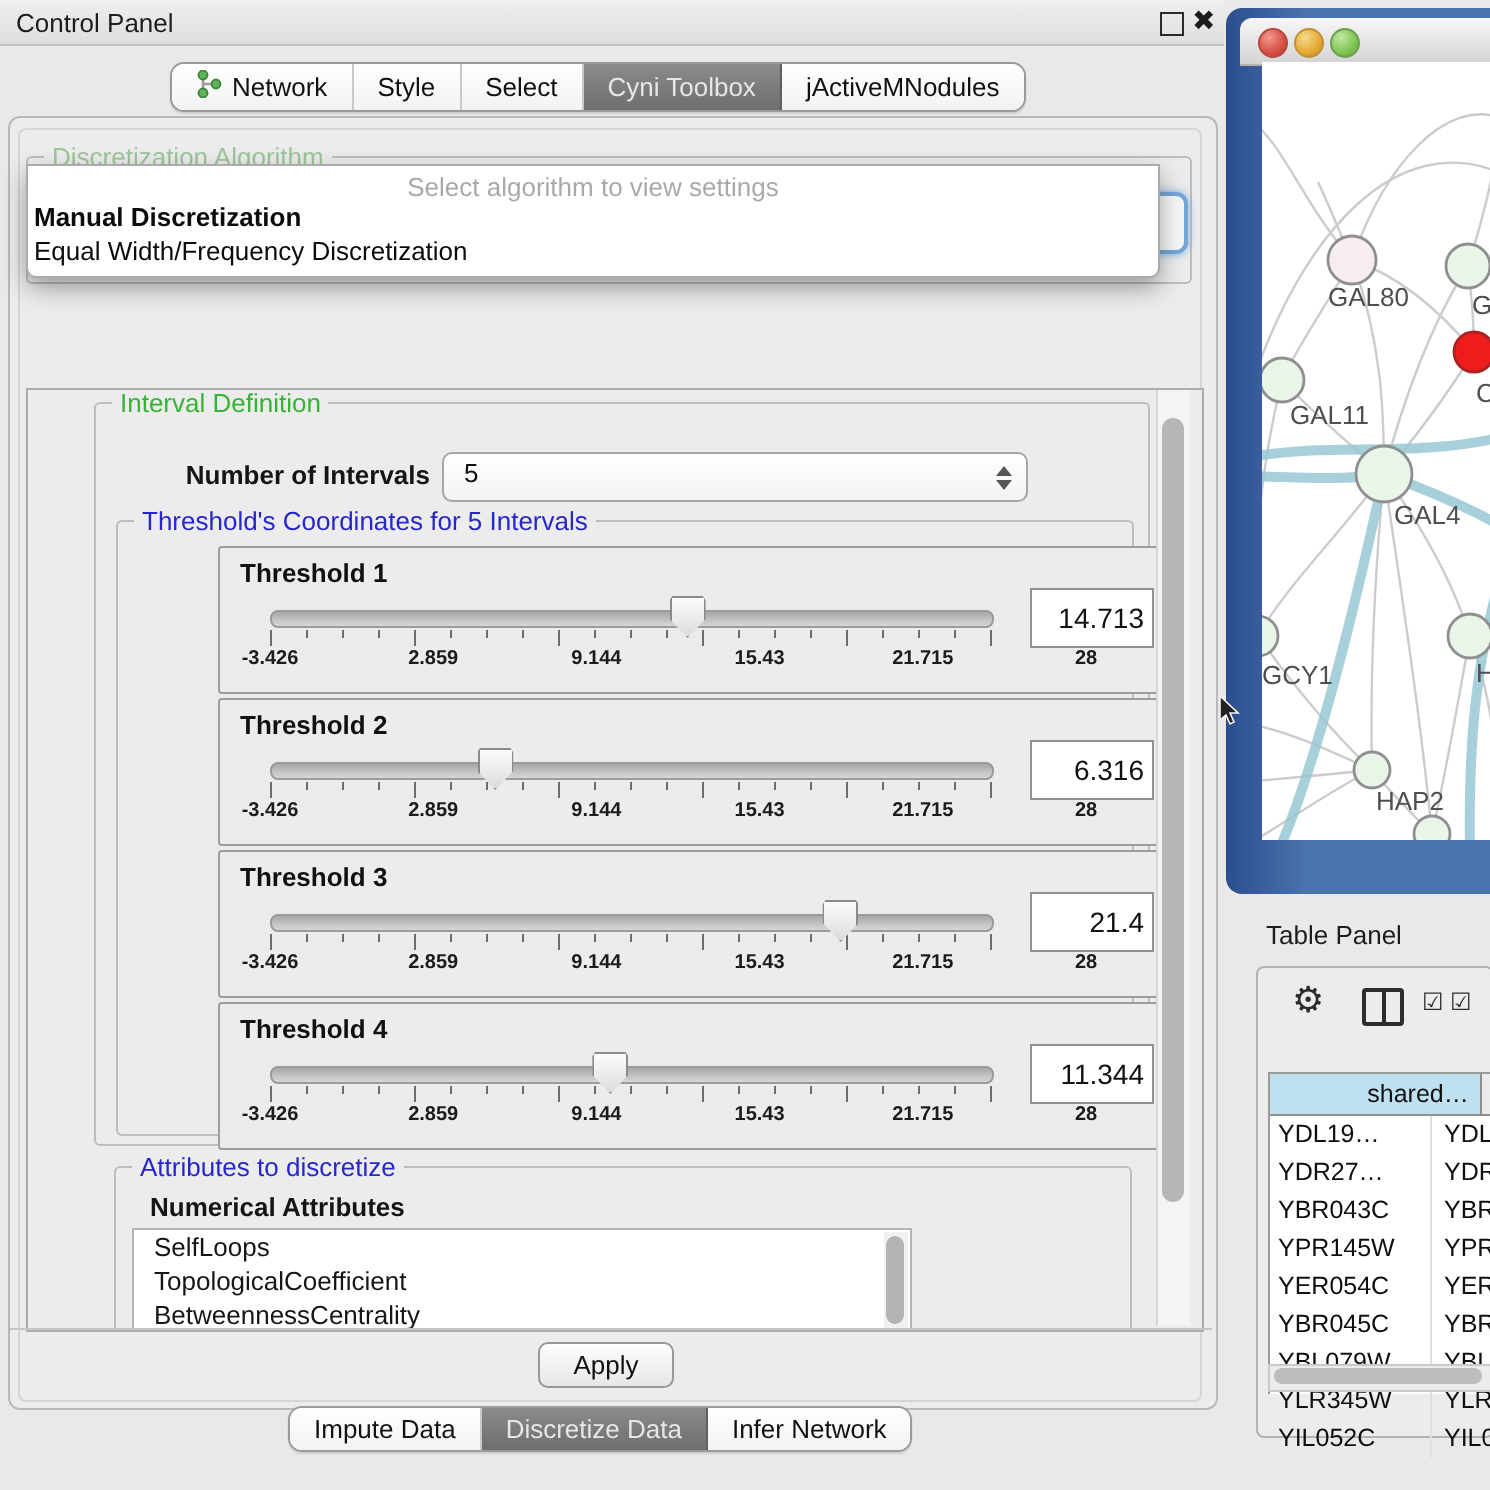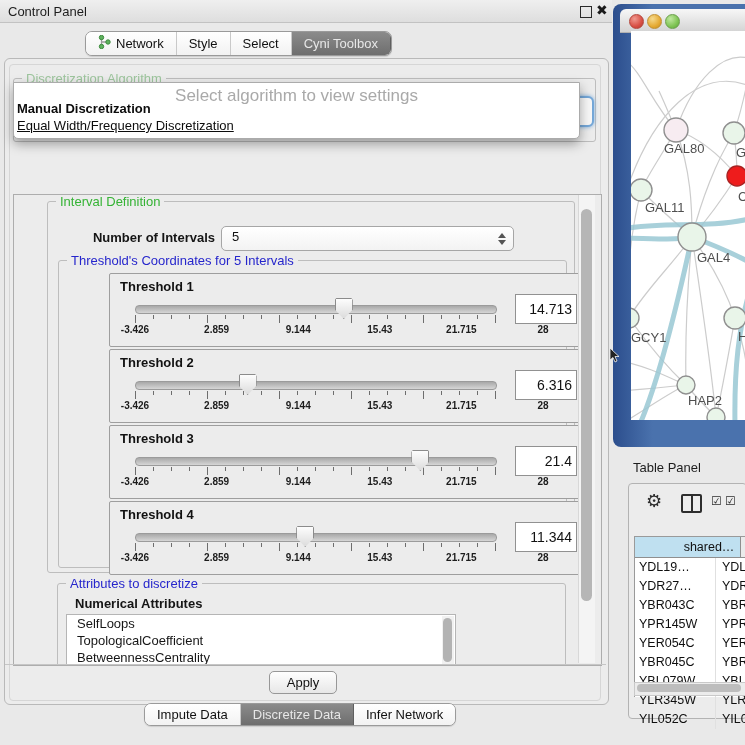--- a/index.html
+++ b/index.html
@@ -33,21 +33,21 @@
   .spinner{position:absolute;right:7px;top:50%;transform:translateY(-50%);width:8px;height:12px;}
   .spinner:before,.spinner:after{content:"";position:absolute;left:0;border-left:4px solid transparent;border-right:4px solid transparent;}
   .spinner:before{top:0;border-bottom:5px solid #555;}
   .spinner:after{bottom:0;border-top:5px solid #555;}
 
   
   .focus-combo{position:absolute;left:22px;top:96px;width:568px;height:27px;border:2px solid #74a7d8;border-radius:6px;background:#f7f7f7;box-shadow:0 0 4px #74a7d8;}
 
   
   .popup{position:absolute;left:13px;top:82px;width:565px;height:55px;background:#ffffff;border:1px solid #ababab;border-radius:0 0 5px 5px;box-shadow:0 5px 12px rgba(0,0,0,.35);z-index:30;}
-  .popup .ph{position:absolute;left:0;right:0;top:3px;text-align:center;color:#a9a9a9;font-size:17px;}
+  .popup .ph{position:absolute;left:0;right:0;top:3px;text-align:center;color:#a9a9a9;font-size:13px;}
   .popup-item{position:absolute;left:3px;font-size:13px;color:#0c0c0c;white-space:nowrap;}
   .popup-item.sel{font-weight:bold;}
 
   
   .viewport{position:absolute;left:13px;top:194px;width:587px;height:470px;border:1px solid #adadad;background:#ececec;overflow:hidden;}
   .vscroll{position:absolute;left:578px;top:195px;width:16px;height:468px;background:#f4f4f4;border-left:1px solid #d8d8d8;}
   .vscroll .thumb{position:absolute;left:2px;top:14px;width:11px;height:392px;background:#b6b6b6;border-radius:6px;}
   .hthumb{background:#bdbdbd;border-radius:5px;}
 
   .bold13{font-weight:bold;font-size:13px;color:#151515;}
@@ -129,36 +129,39 @@
       </div>
       <div class="seg">
         <span>Style</span>
       </div>
       <div class="seg">
         <span>Select</span>
       </div>
       <div class="seg active">
         <span>Cyni Toolbox</span>
       </div>
+      <div class="seg">
+        <span>jActiveMNodules</span>
+      </div>
     </div>
 
   <div class="outer-panel"></div>
   <div class="inner-line"></div>
 
   <div class="groupbox" style="left:13px;top:78px;width:581px;height:62px;">
     <span class="grouplabel lbl-green" style="color:#9dc59d;">Discretization Algorithm</span>
   </div>
   <div class="focus-combo"></div>
 
 
   <div class="popup">
     <div class="ph">Select algorithm to view settings</div>
     <div id="popup-items">
         <div class="popup-item sel" style="top: 18px;">Manual Discretization</div>
-        <div class="popup-item" style="top: 35px; text-decoration: underline;">Equal Width/Frequency Discretization</div>
+        <div class="popup-item" style="top: 35px;">Equal Width/Frequency Discretization</div>
       </div>
   </div>
 
   <div class="viewport">
 
     <div class="groupbox" style="left:33px;top:6px;width:526px;height:370px;">
       <span class="grouplabel lbl-green">Interval Definition</span>
 
       <div class="bold13" style="position:absolute;left:27px;top:28px;width:140px;text-align:right;">Number of Intervals</div>
       <div class="combo" style="left:173px;top:24px;width:291px;height:23px;">

